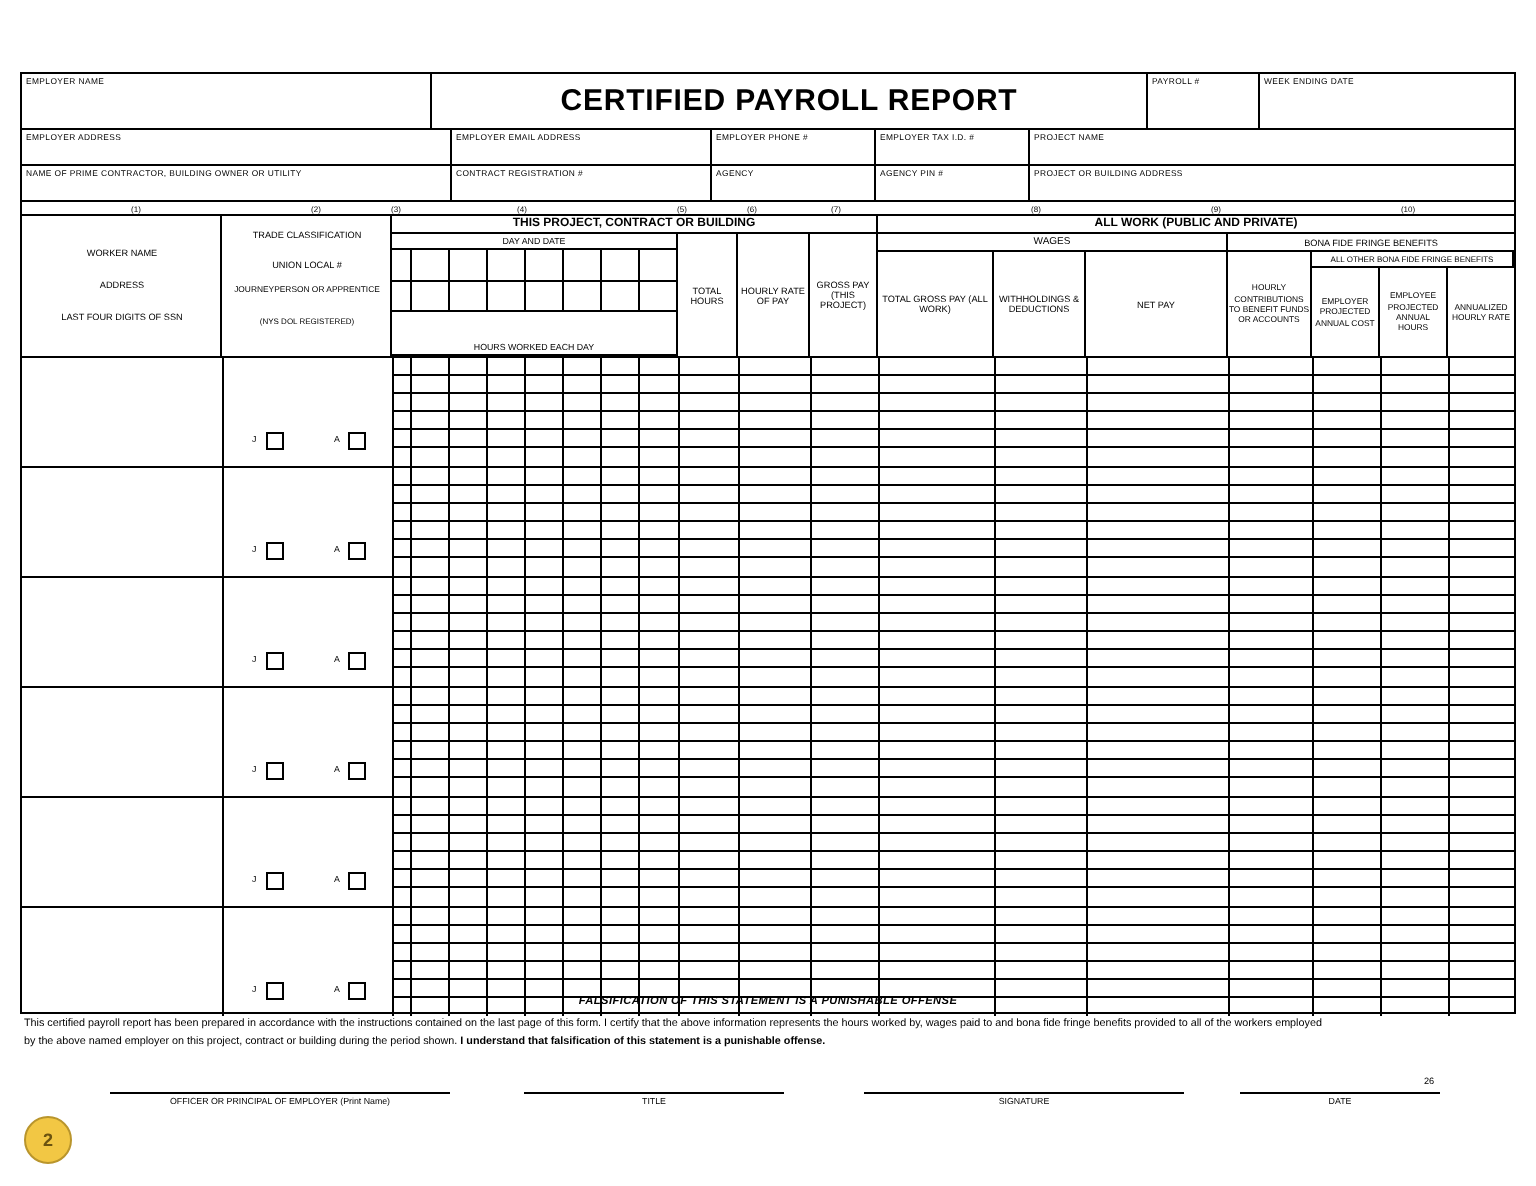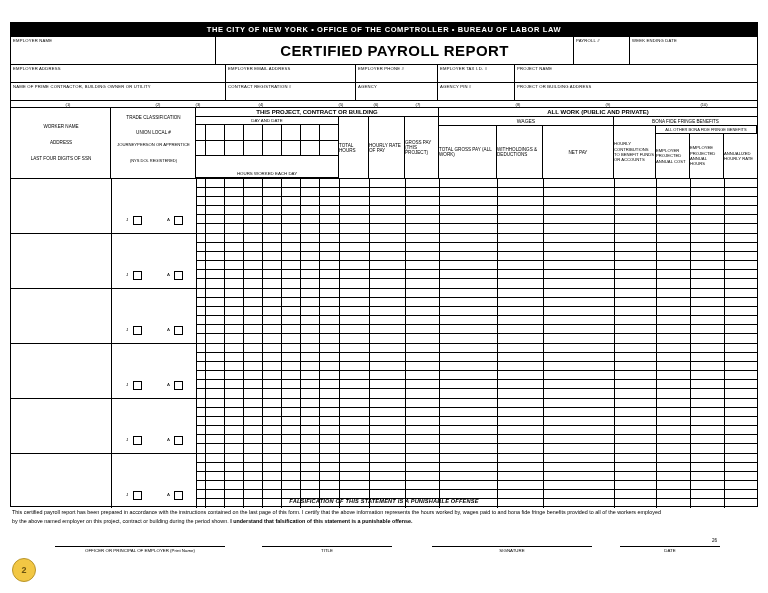--- a/index.html
+++ b/index.html
@@ -27,21 +27,21 @@
   }
   .cell{position:absolute;box-sizing:border-box;border:0;}
   .br{border-right:1px solid #000;}
   .bb{border-bottom:1px solid #000;}
   .lbl{
     font-size:4.2px;letter-spacing:.2px;
     padding:1.5px 0 0 2px;
     line-height:1.15;
     text-transform:uppercase;
   }
-  .ctr{display:flex;align-items:center;justify-content:center;}
+  .ctr{display:flex;align-items:center;justify-content:center;text-align:center;}
   .title{
     font-size:15px;font-weight:bold;letter-spacing:.4px;
   }
 
   
   .guide{font-size:4px;text-align:center;}
 
   
   .falsif{
     position:absolute;left:0;width:768px;top:498px;text-align:center;
@@ -72,21 +72,20 @@
 
   .vline{position:absolute;width:0;border-left:1px solid #000;}
   .hline{position:absolute;height:0;border-top:1px solid #000;}
   .thick{border-top-width:1.4px;}
 </style>
 </head>
 <body>
 
 <div class="page">
 
-  <div class="banner">THE CITY OF NEW YORK   •   OFFICE OF THE COMPTROLLER   •   BUREAU OF LABOR LAW</div>
 
   <div class="frame">
 
     <div class="cell br bb" style="left:0;top:0;width:205px;height:28px;">
       <div class="lbl">EMPLOYER NAME</div>
     </div>
     <div class="cell br bb ctr" style="left:205px;top:0;width:358px;height:28px;">
       <span class="title">CERTIFIED PAYROLL REPORT</span>
     </div>
     <div class="cell br bb" style="left:563px;top:0;width:56px;height:28px;">

